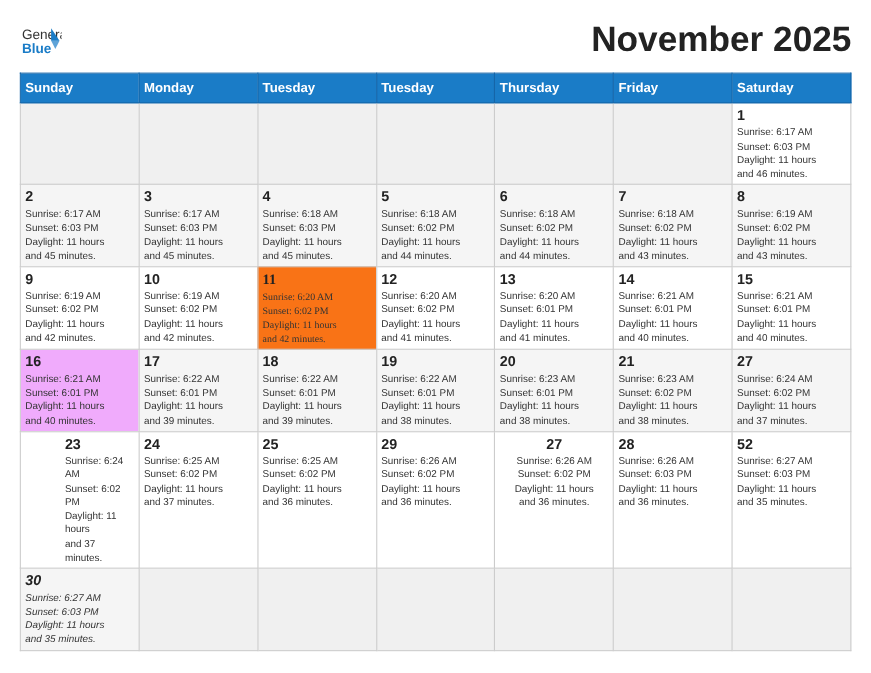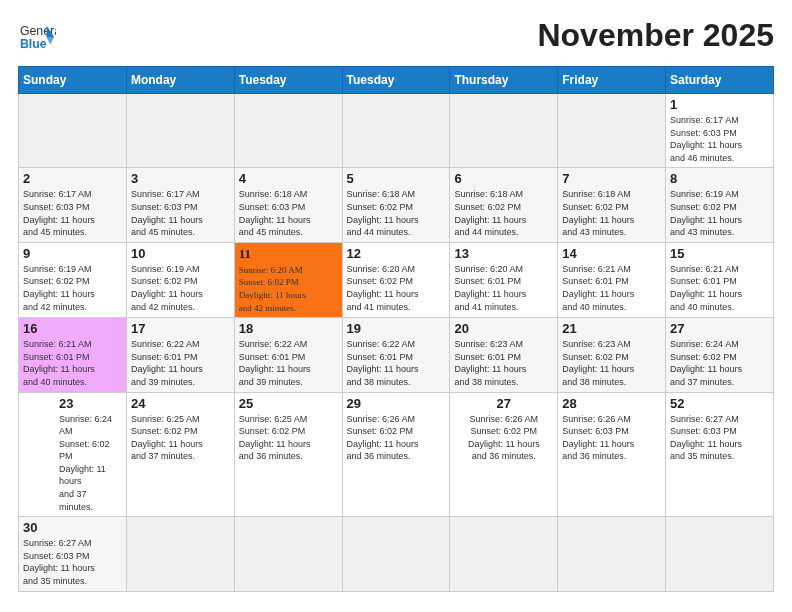--- a/index.html
+++ b/index.html
@@ -330,21 +330,21 @@
           </td>
           <td style="background: rgb(255, 255, 255);">
             <span class="day-number">52</span>
             <div class="day-info" style="white-space: pre-line;">Sunrise: 6:27 AM
 Sunset: 6:03 PM
 Daylight: 11 hours
 and 35 minutes.</div>
           </td>
         </tr>
         <tr>
-          <td style="background: rgb(245, 245, 245);">
+          <td style="background: rgb(245, 245, 245); font-style: italic;">
             <span class="day-number">30</span>
             <div class="day-info" style="white-space: pre-line;">Sunrise: 6:27 AM
 Sunset: 6:03 PM
 Daylight: 11 hours
 and 35 minutes.</div>
           </td>
           <td class="empty" style="background: rgb(240, 240, 240);"></td>
           <td class="empty" style="background: rgb(240, 240, 240);"></td>
           <td class="empty" style="background: rgb(240, 240, 240);"></td>
           <td class="empty" style="background: rgb(240, 240, 240);"></td>

